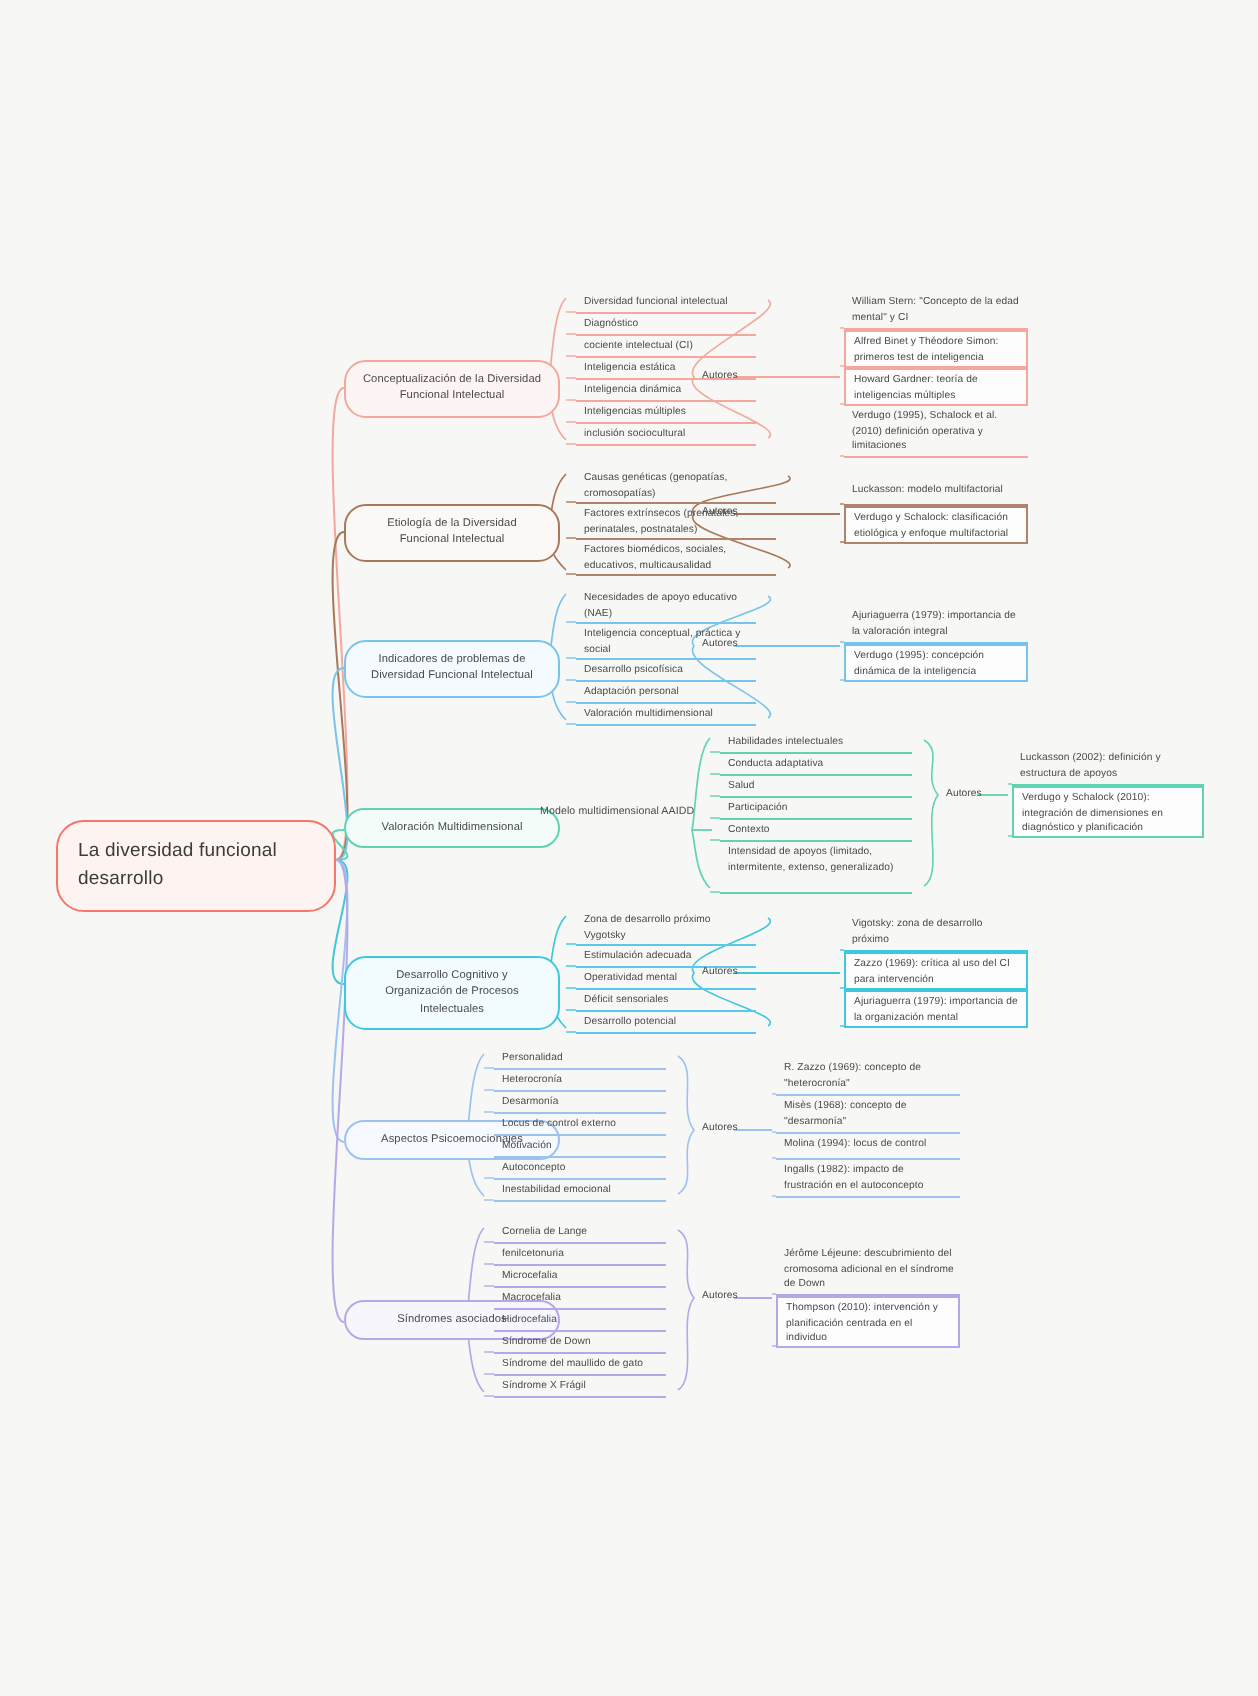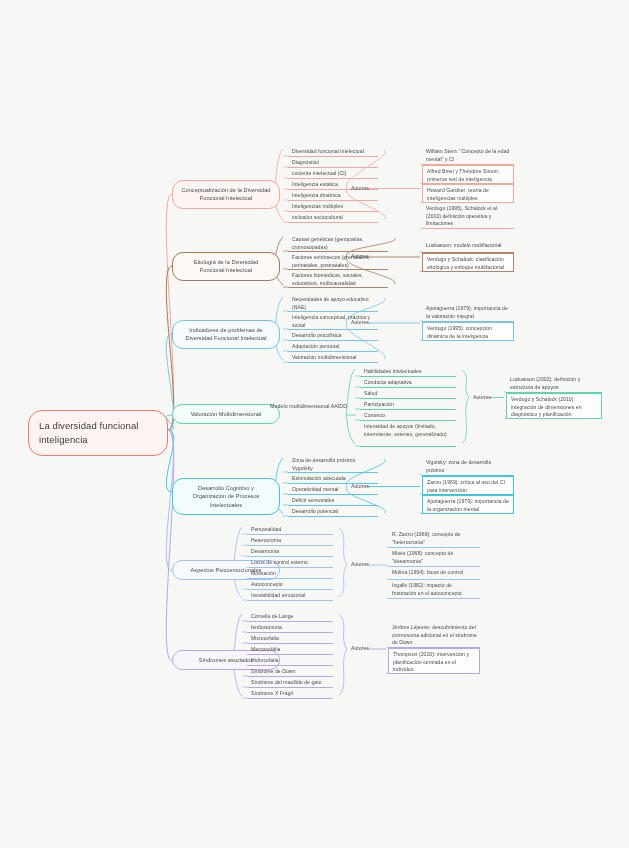--- a/index.html
+++ b/index.html
@@ -206,21 +206,21 @@
       <path d="M 242 665 L 247 665" fill="none" stroke="#b9a6e8" stroke-width="0.7"></path>
       <path d="M 242 676 L 247 676" fill="none" stroke="#b9a6e8" stroke-width="0.7"></path>
       <path d="M 242 687 L 247 687" fill="none" stroke="#b9a6e8" stroke-width="0.7"></path>
       <path d="M 242 698 L 247 698" fill="none" stroke="#b9a6e8" stroke-width="0.7"></path>
       <path d="M 339 615 C 349 621, 339 639, 347 649 C 339 659, 349 689, 339 695" fill="none" stroke="#b9a6e8" stroke-width="0.8"></path>
       <path d="M 367 649 L 386 649" fill="none" stroke="#b9a6e8" stroke-width="0.9"></path>
       <path d="M 386 647 L 388 647" fill="none" stroke="#b9a6e8" stroke-width="0.7"></path>
       <path d="M 386 673 L 388 673" fill="none" stroke="#b9a6e8" stroke-width="0.7"></path>
     </svg>
   <div id="nodes">
-      <div class="node root" style="left: 28px; top: 410px; width: 140px;">La diversidad funcional inteligencia</div>
+      <div class="node root" style="left: 28px; top: 410px; width: 140px;">La diversidad funcional desarrollo</div>
       <div class="c-red">
         <div class="node branch" style="left: 172px; top: 180px; width: 108px;">Conceptualización de la Diversidad Funcional Intelectual</div>
         <div class="node leaf" style="left: 288px; top: 146px; width: 90px; height: 11px;">Diversidad funcional intelectual</div>
         <div class="node leaf" style="left: 288px; top: 157px; width: 90px; height: 11px;">Diagnóstico</div>
         <div class="node leaf" style="left: 288px; top: 168px; width: 90px; height: 11px;">cociente intelectual (CI)</div>
         <div class="node leaf" style="left: 288px; top: 179px; width: 90px; height: 11px;">Inteligencia estática</div>
         <div class="node leaf" style="left: 288px; top: 190px; width: 90px; height: 11px;">Inteligencia dinámica</div>
         <div class="node leaf" style="left: 288px; top: 201px; width: 90px; height: 11px;">Inteligencias múltiples</div>
         <div class="node leaf" style="left: 288px; top: 212px; width: 90px; height: 11px;">inclusión sociocultural</div>
         <div class="authors-label" style="left: 351px; top: 184.5px;">Autores</div>

